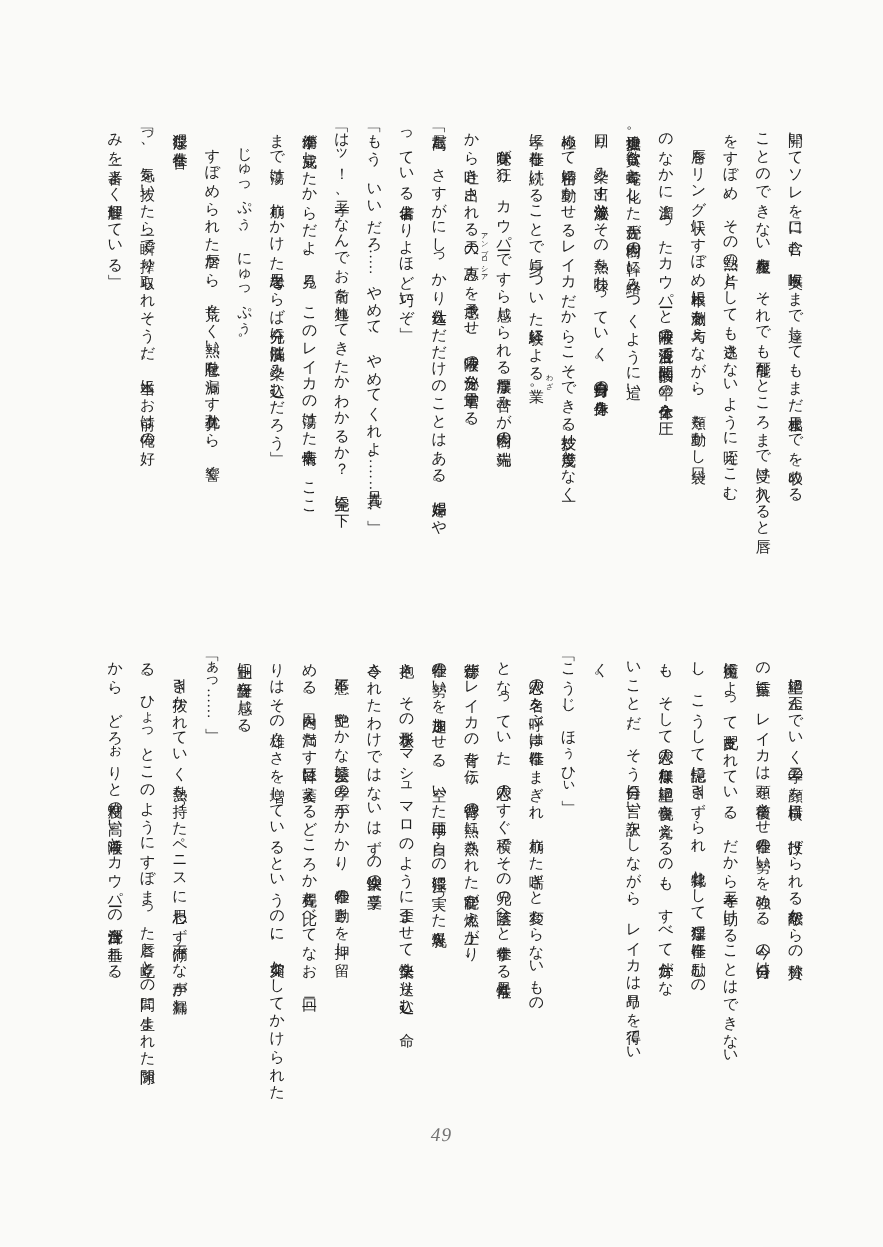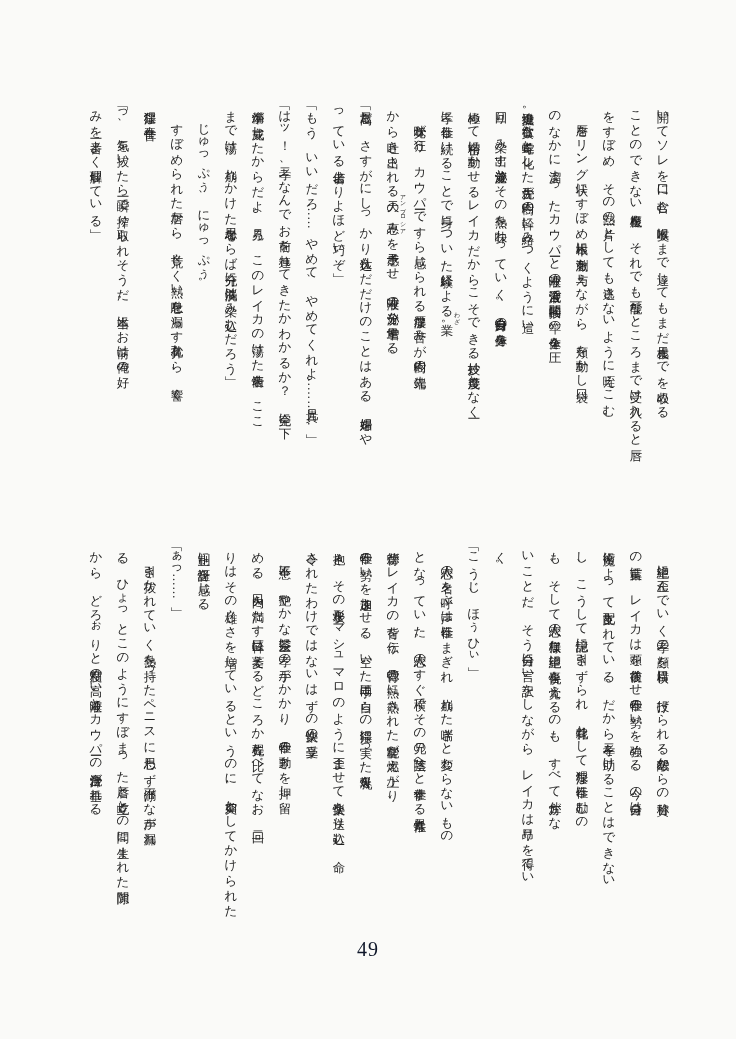--- a/index.html
+++ b/index.html
@@ -48,23 +48,24 @@
     letter-spacing: 0;
     ruby-align: center;
     color: #1f1f1f;
   }
   .page-number {
     position: absolute;
     top: 938px;
     left: 0;
     width: 100%;
     text-align: center;
-    font-size: 20px;
+    font-size: 16px;
     letter-spacing: 1px;
-    color: #0f172a;
+    color: #737373;
+    font-style: italic;
   }
 </style>
 </head>
 <body>
 
 <div class="page">
   <div class="text-block text-block-upper">
       <div class="tline">開いてソレを口に含む。喉奥にまで達してもまだ根元までを収める</div>
       <div class="tline">ことのできない魔根を、それでも可能なところまで受け入れると唇</div>
       <div class="tline">をすぼめ、その熱の一片としても逃さないように咥えこむ。</div>

